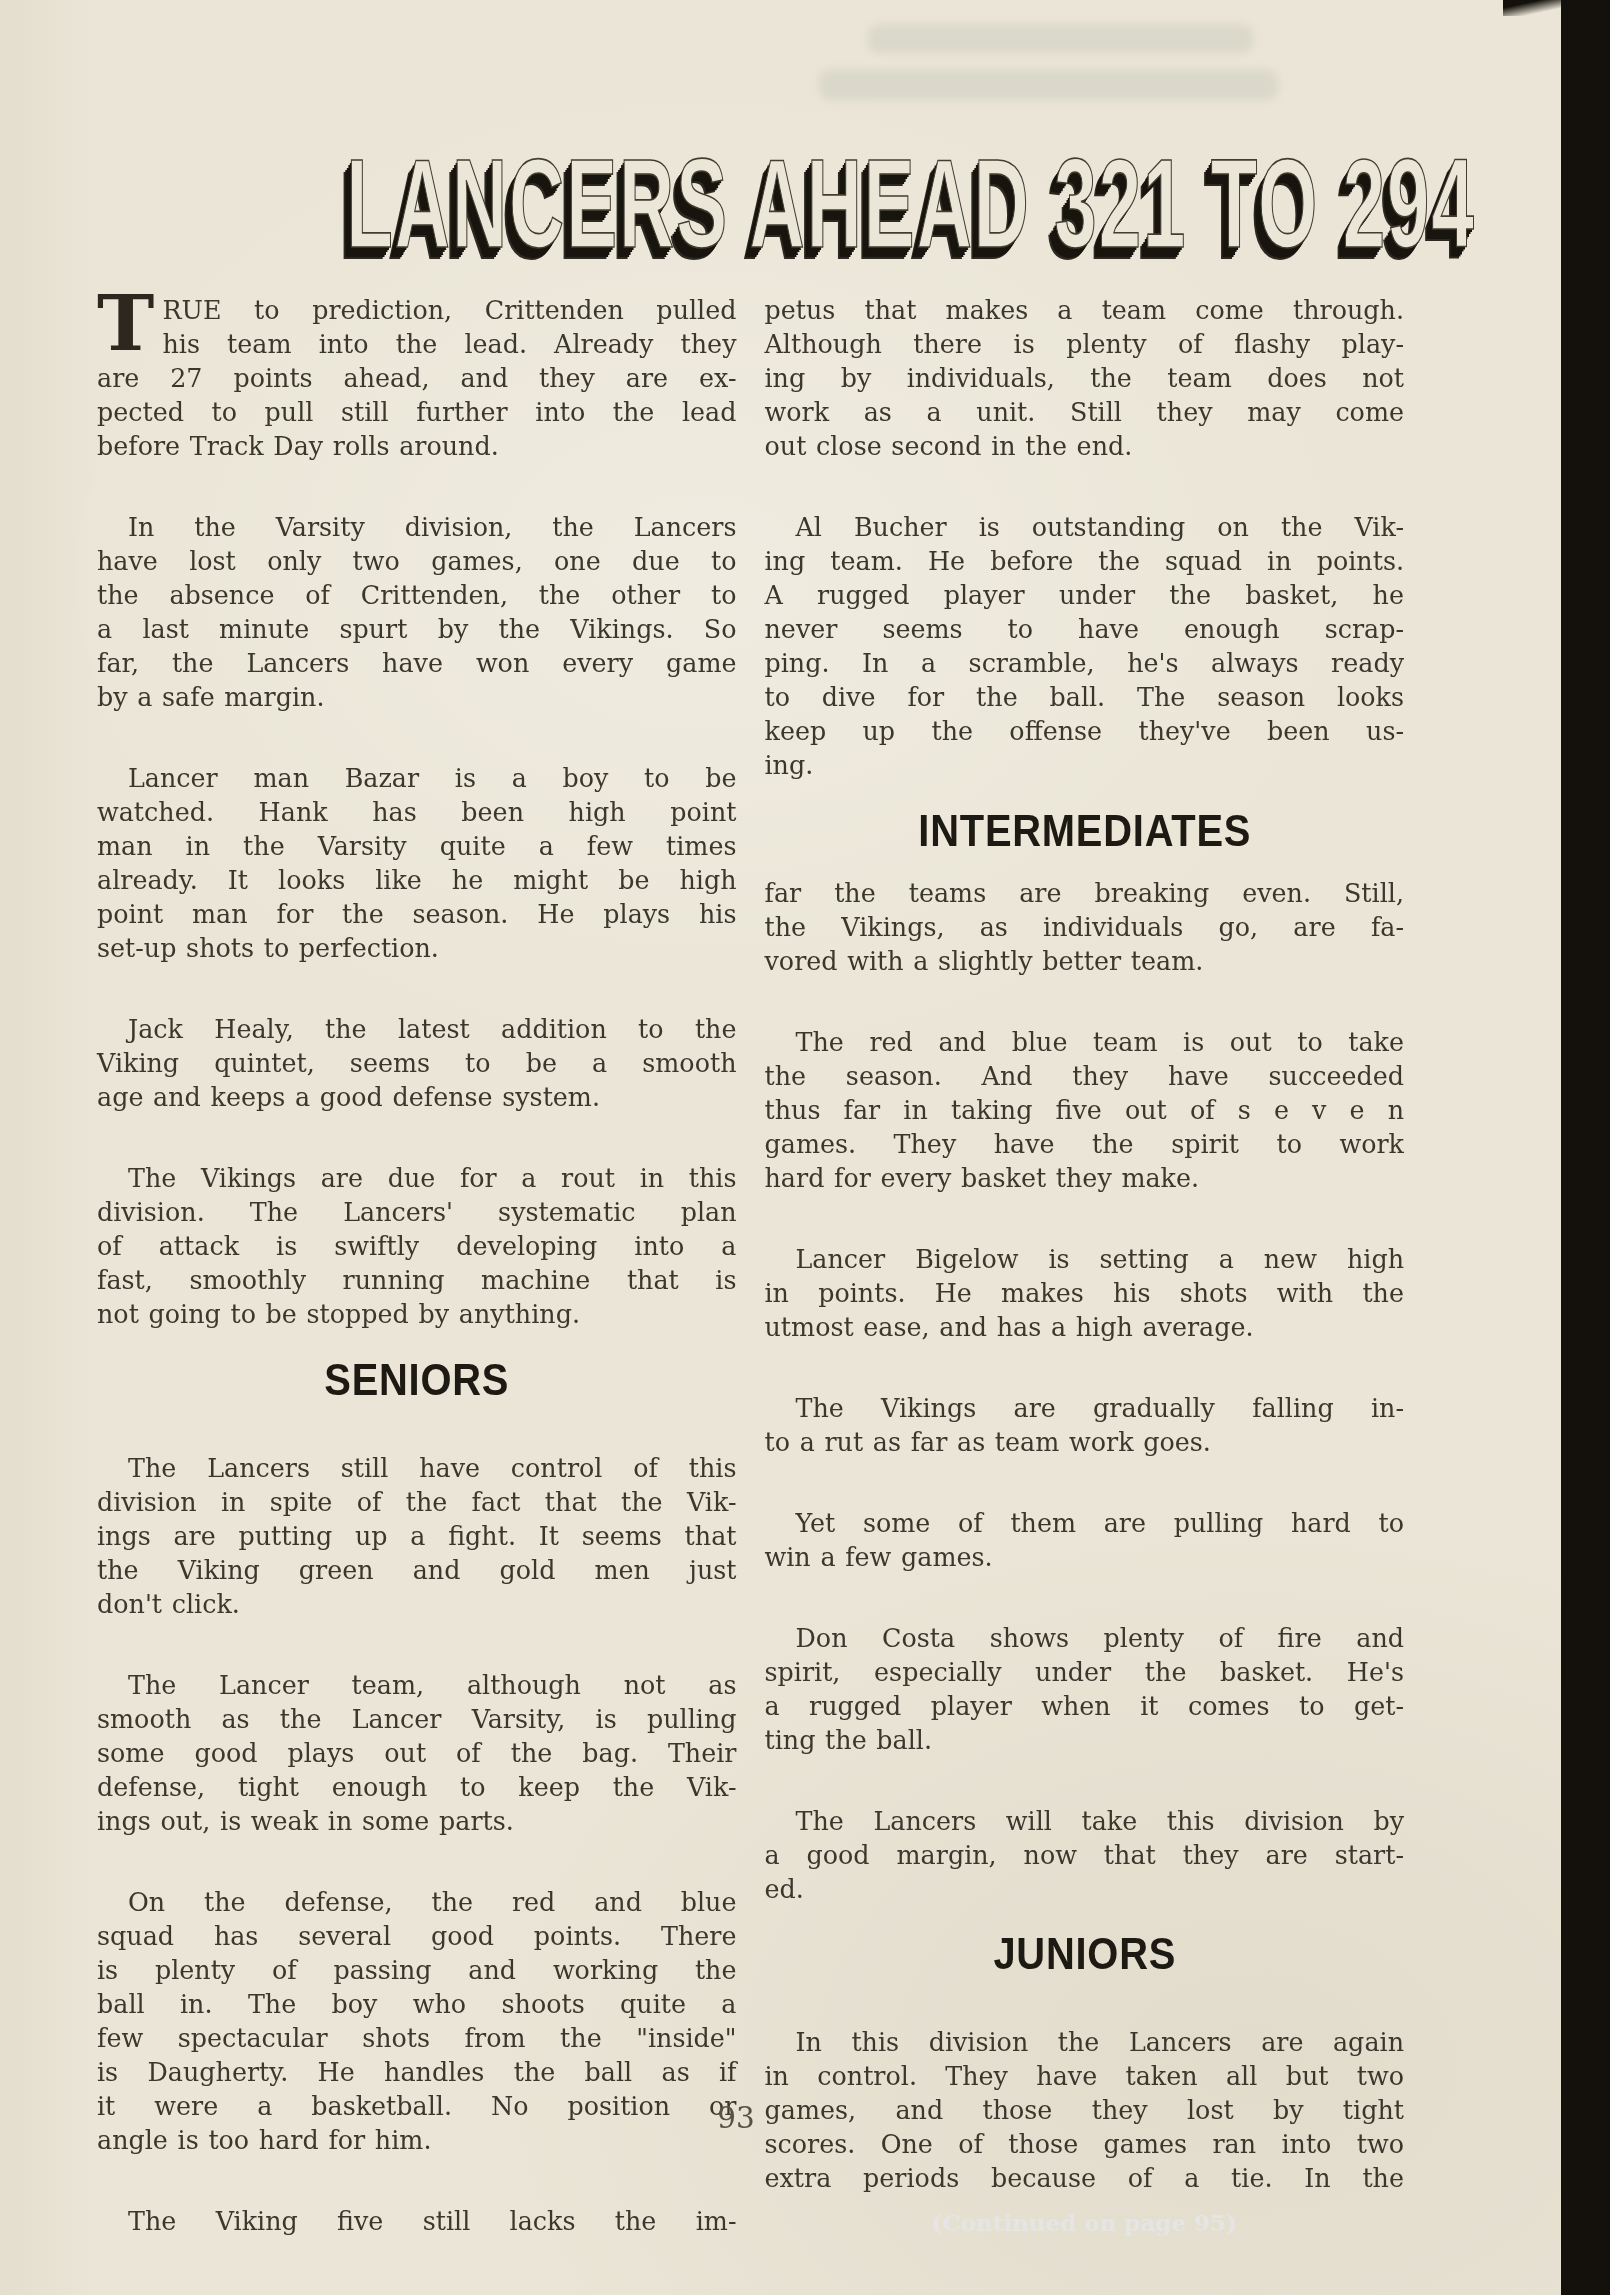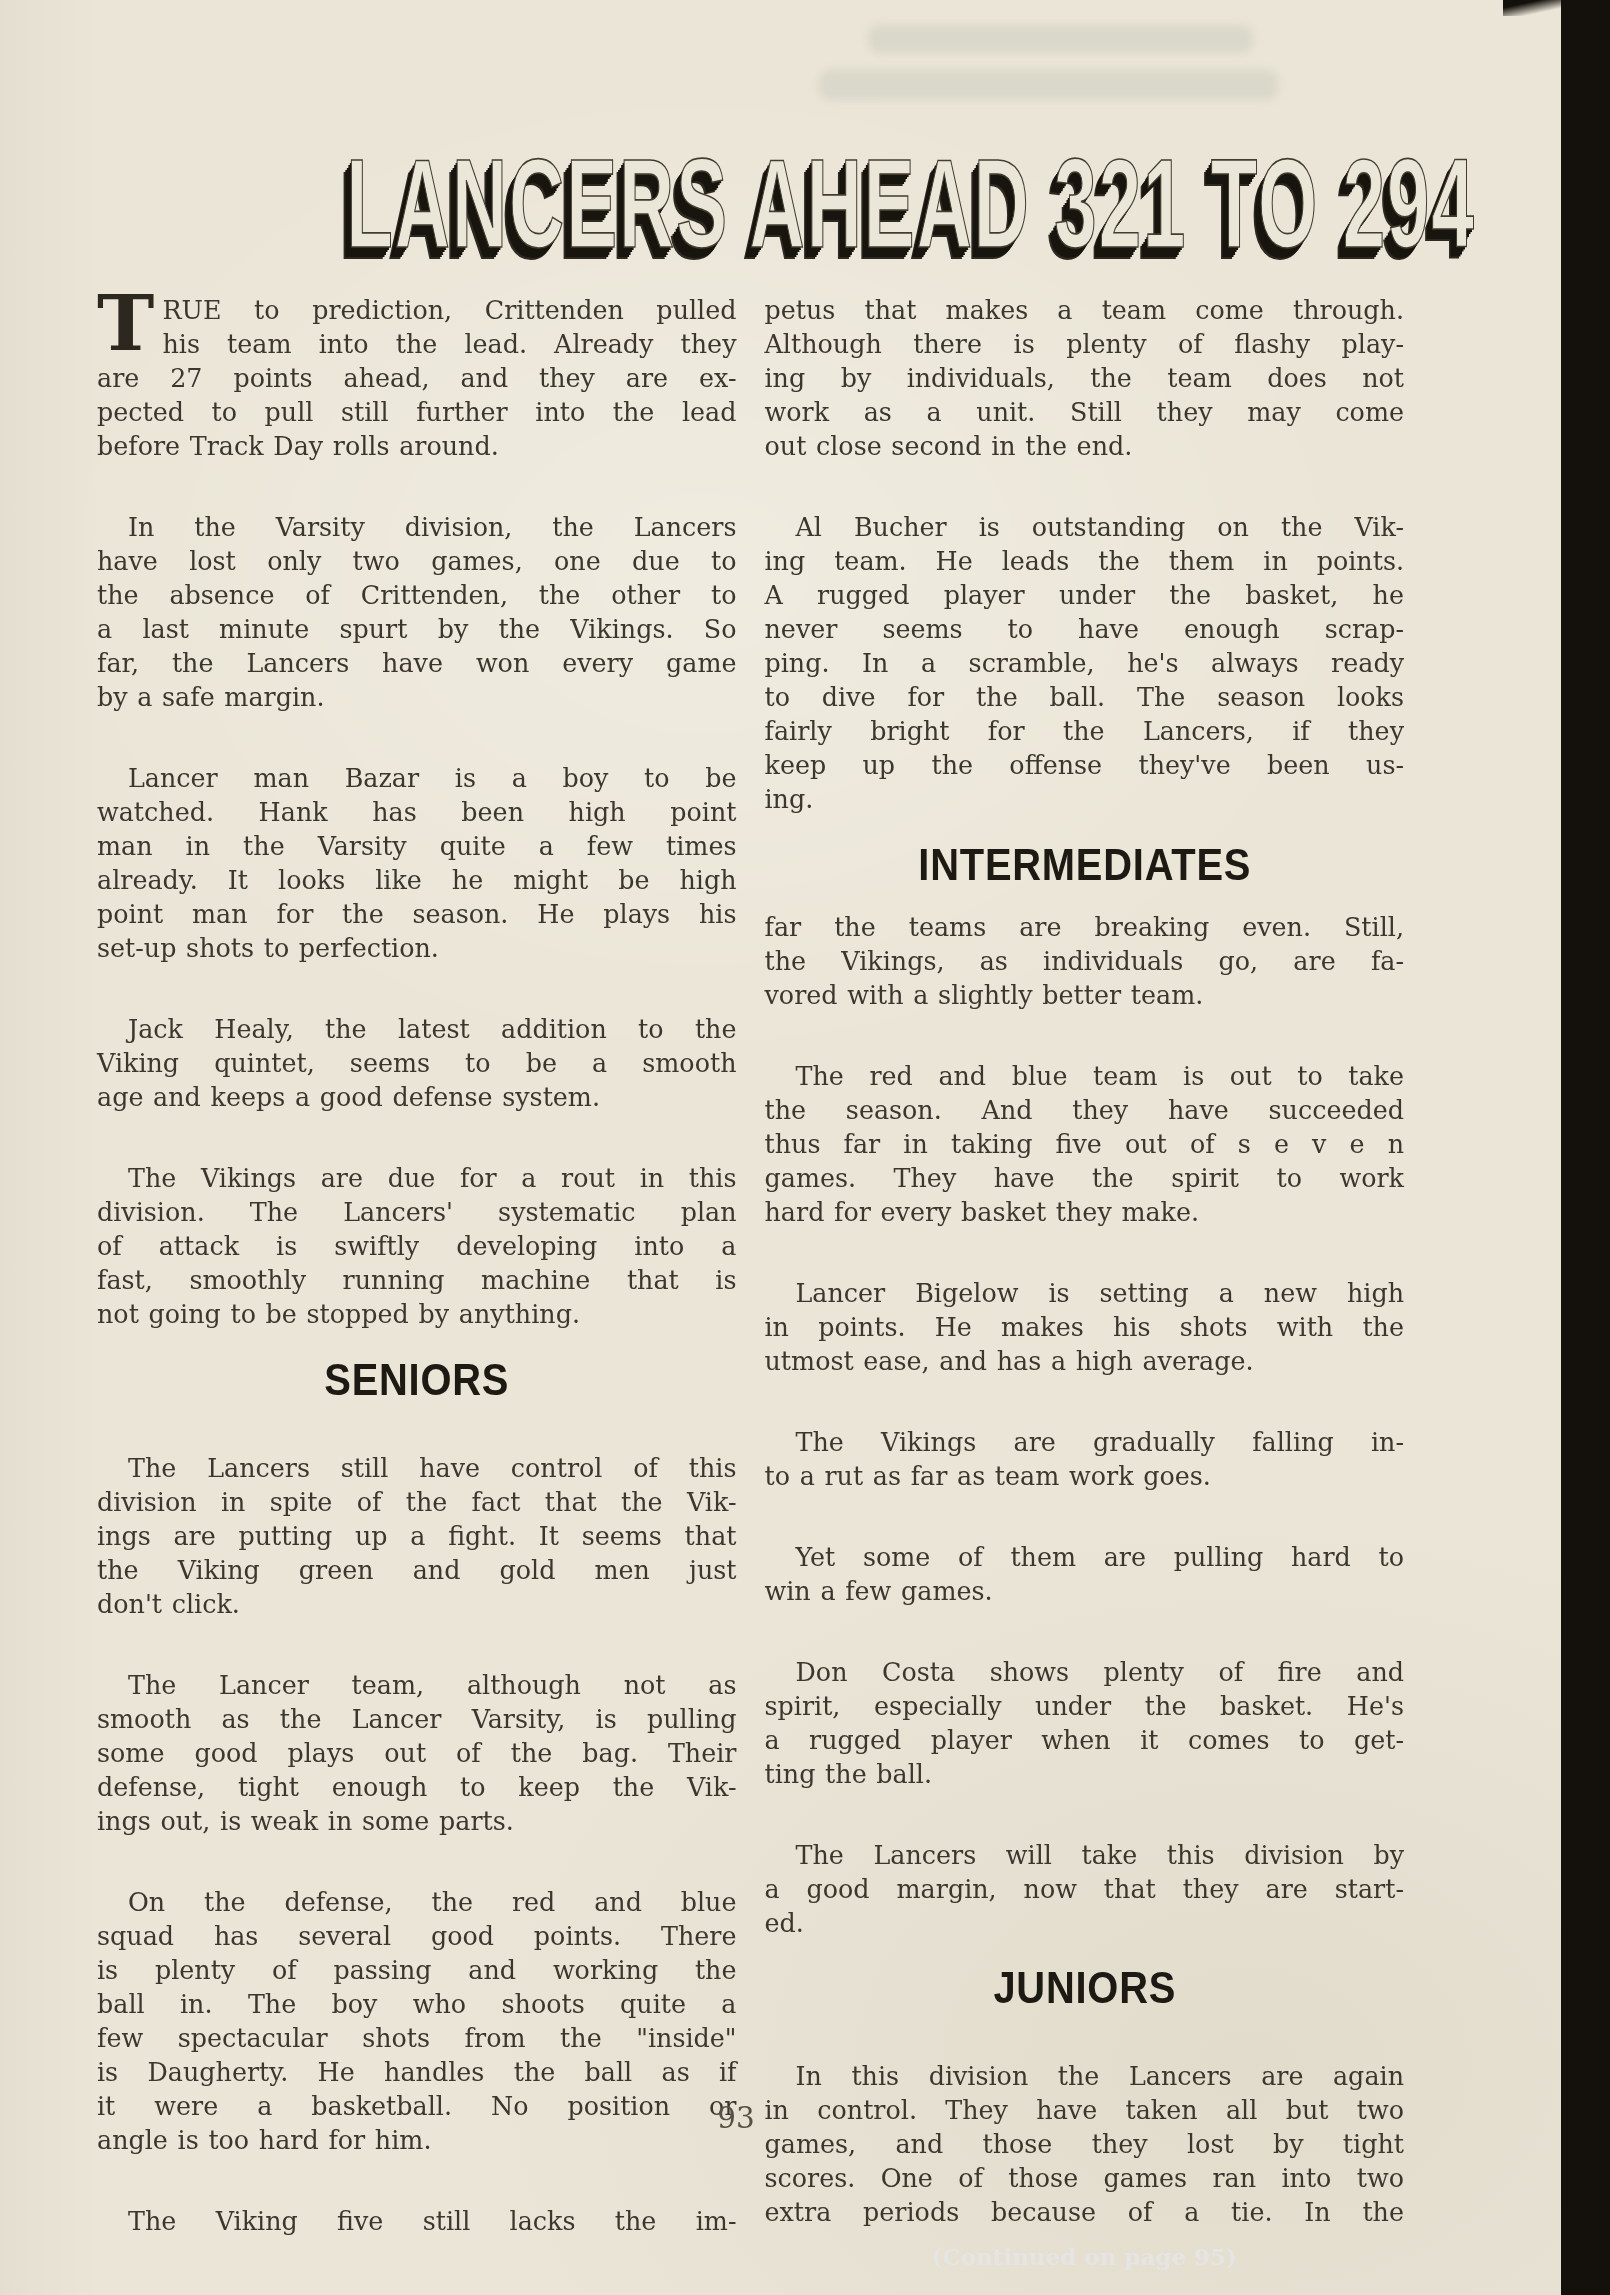--- a/index.html
+++ b/index.html
@@ -203,26 +203,25 @@
   <div class="col">
       <p class="para">
         <span class="line just">petus that makes a team come through.</span>
         <span class="line just">Although there is plenty of flashy play-</span>
         <span class="line just">ing by individuals, the team does not</span>
         <span class="line just">work as a unit. Still they may come</span>
         <span class="line">out close second in the end.</span>
       </p>
       <p class="para">
         <span class="line just indent">Al Bucher is outstanding on the Vik-</span>
-        <span class="line just">ing team. He leads the them in points.</span>
+        <span class="line just">ing team. He before the squad in points.</span>
         <span class="line just">A rugged player under the basket, he</span>
         <span class="line just">never seems to have enough scrap-</span>
         <span class="line just">ping. In a scramble, he's always ready</span>
         <span class="line just">to dive for the ball. The season looks</span>
-        <span class="line just">fairly bright for the Lancers, if they</span>
         <span class="line just">keep up the offense they've been us-</span>
         <span class="line">ing.</span>
       </p>
       <h2 class="sec-heading">INTERMEDIATES</h2>
       <p class="para">
         <span class="line just">far the teams are breaking even. Still,</span>
         <span class="line just">the Vikings, as individuals go, are fa-</span>
         <span class="line">vored with a slightly better team.</span>
       </p>
       <p class="para">

